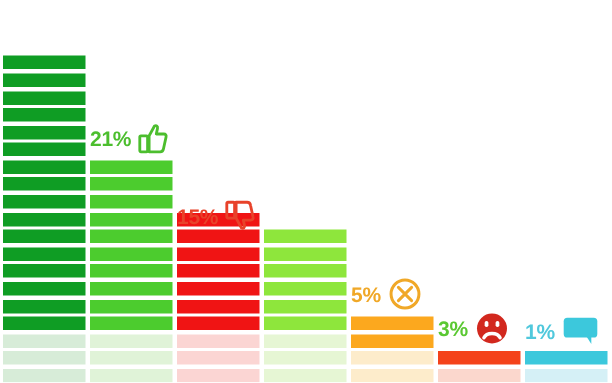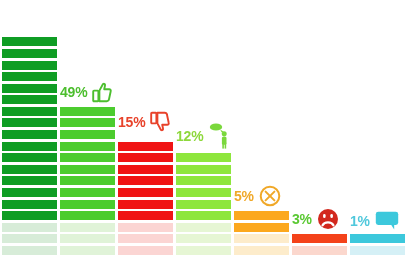--- a/index.html
+++ b/index.html
@@ -88,21 +88,21 @@
       <div class="stripe" style="background: rgb(76, 204, 46); height: 9px; margin-bottom: 2.6px;"></div>
       <div class="stripe" style="background: rgb(76, 204, 46); height: 9px; margin-bottom: 2.6px;"></div>
       <div class="stripe" style="background: rgb(76, 204, 46); height: 9px; margin-bottom: 2.6px;"></div>
       <div class="stripe" style="background: rgb(76, 204, 46); height: 9px; margin-bottom: 2.6px;"></div>
       <div class="stripe" style="background: rgb(76, 204, 46); height: 9px; margin-bottom: 2.6px;"></div>
       <div class="stripe" style="background: rgb(224, 243, 216); height: 9px; margin-bottom: 2.6px;"></div>
       <div class="stripe" style="background: rgb(224, 243, 216); height: 9px; margin-bottom: 2.6px;"></div>
       <div class="stripe" style="background: rgb(224, 243, 216); height: 9px; margin-bottom: 0px;"></div>
     </div>
     <div class="bar-label" style="left: 60px; bottom: 152.2px;">
-      <span class="bar-value" style="color: rgb(76, 190, 46);">49%</span>
+      <span class="bar-value" style="color: rgb(76, 190, 46);">21%</span>
       <span class="bar-icon">
     <svg width="20" height="21" viewBox="0 0 20 21" aria-hidden="true">
       <path d="M7.4 19.2 L7.4 8.6 L11.0 2.0 C12.3 1.4 13.3 2.2 13.0 3.6
                L12.2 7.3 L17.2 7.3 C18.4 7.3 19.0 8.2 18.7 9.3
                L17.0 17.2 C16.8 18.4 16.0 19.2 14.8 19.2 Z" fill="none" stroke="#4cbe2e" stroke-width="1.9" stroke-linejoin="round"></path>
       <rect x="1.2" y="8.6" width="5.2" height="10.6" rx="0.8" fill="none" stroke="#4cbe2e" stroke-width="1.9"></rect>
     </svg>
       </span>
     </div>
     <div class="bar-column" style="left: 118px; width: 55px; bottom: 0px;">
@@ -110,54 +110,41 @@
       <div class="stripe" style="background: rgb(240, 20, 20); height: 9px; margin-bottom: 2.6px;"></div>
       <div class="stripe" style="background: rgb(240, 20, 20); height: 9px; margin-bottom: 2.6px;"></div>
       <div class="stripe" style="background: rgb(240, 20, 20); height: 9px; margin-bottom: 2.6px;"></div>
       <div class="stripe" style="background: rgb(240, 20, 20); height: 9px; margin-bottom: 2.6px;"></div>
       <div class="stripe" style="background: rgb(240, 20, 20); height: 9px; margin-bottom: 2.6px;"></div>
       <div class="stripe" style="background: rgb(240, 20, 20); height: 9px; margin-bottom: 2.6px;"></div>
       <div class="stripe" style="background: rgb(251, 213, 211); height: 9px; margin-bottom: 2.6px;"></div>
       <div class="stripe" style="background: rgb(251, 213, 211); height: 9px; margin-bottom: 2.6px;"></div>
       <div class="stripe" style="background: rgb(251, 213, 211); height: 9px; margin-bottom: 0px;"></div>
     </div>
-    <div class="bar-label" style="left: 118px; bottom: 123px;">
+    <div class="bar-label" style="left: 118px; bottom: 101px;">
       <span class="bar-value" style="color: rgb(232, 66, 42);">15%</span>
       <span class="bar-icon">
     <svg width="20" height="21" viewBox="0 0 20 21" aria-hidden="true">
       <path d="M7.4 1.8 L7.4 12.4 L11.0 19.0 C12.3 19.6 13.3 18.8 13.0 17.4
                L12.2 13.7 L17.2 13.7 C18.4 13.7 19.0 12.8 18.7 11.7
                L17.0 3.8 C16.8 2.6 16.0 1.8 14.8 1.8 Z" fill="none" stroke="#e8422a" stroke-width="1.9" stroke-linejoin="round"></path>
       <rect x="1.2" y="1.8" width="5.2" height="10.6" rx="0.8" fill="none" stroke="#e8422a" stroke-width="1.9"></rect>
     </svg>
       </span>
     </div>
     <div class="bar-column" style="left: 176px; width: 55px; bottom: 0px;">
       <div class="stripe" style="background: rgb(142, 230, 60); height: 9px; margin-bottom: 2.6px;"></div>
       <div class="stripe" style="background: rgb(142, 230, 60); height: 9px; margin-bottom: 2.6px;"></div>
       <div class="stripe" style="background: rgb(142, 230, 60); height: 9px; margin-bottom: 2.6px;"></div>
       <div class="stripe" style="background: rgb(142, 230, 60); height: 9px; margin-bottom: 2.6px;"></div>
       <div class="stripe" style="background: rgb(142, 230, 60); height: 9px; margin-bottom: 2.6px;"></div>
       <div class="stripe" style="background: rgb(142, 230, 60); height: 9px; margin-bottom: 2.6px;"></div>
       <div class="stripe" style="background: rgb(230, 246, 212); height: 9px; margin-bottom: 2.6px;"></div>
       <div class="stripe" style="background: rgb(230, 246, 212); height: 9px; margin-bottom: 2.6px;"></div>
       <div class="stripe" style="background: rgb(230, 246, 212); height: 9px; margin-bottom: 0px;"></div>
-    </div>
-    <div class="bar-label" style="left: 176px; bottom: 105.8px;">
-      <span class="bar-value" style="color: rgb(142, 216, 60);">12%</span>
-      <span class="bar-icon">
-    <svg width="22" height="27" viewBox="0 0 22 27" aria-hidden="true">
-      <ellipse cx="8.0" cy="5.0" rx="6.2" ry="3.6" fill="#7ad83c"></ellipse>
-      <path d="M12.2 7.6 L16.0 10.0 L13.6 10.2 Z" fill="#7ad83c"></path>
-      <circle cx="16.2" cy="11.8" r="2.5" fill="#7ad83c"></circle>
-      <rect x="13.9" y="14.4" width="4.6" height="8.4" rx="1.6" fill="#7ad83c"></rect>
-      <rect x="14.3" y="20.6" width="1.6" height="6.0" fill="#7ad83c"></rect>
-      <rect x="16.6" y="20.6" width="1.6" height="6.0" fill="#7ad83c"></rect>
-    </svg>
-      </span>
     </div>
     <div class="bar-column" style="left: 234px; width: 55px; bottom: 0px;">
       <div class="stripe" style="background: rgb(252, 168, 30); height: 9px; margin-bottom: 2.6px;"></div>
       <div class="stripe" style="background: rgb(252, 168, 30); height: 9px; margin-bottom: 2.6px;"></div>
       <div class="stripe" style="background: rgb(253, 236, 203); height: 9px; margin-bottom: 2.6px;"></div>
       <div class="stripe" style="background: rgb(253, 236, 203); height: 9px; margin-bottom: 0px;"></div>
     </div>
     <div class="bar-label" style="left: 234px; bottom: 47.8px;">
       <span class="bar-value" style="color: rgb(240, 168, 40);">5%</span>
       <span class="bar-icon">

